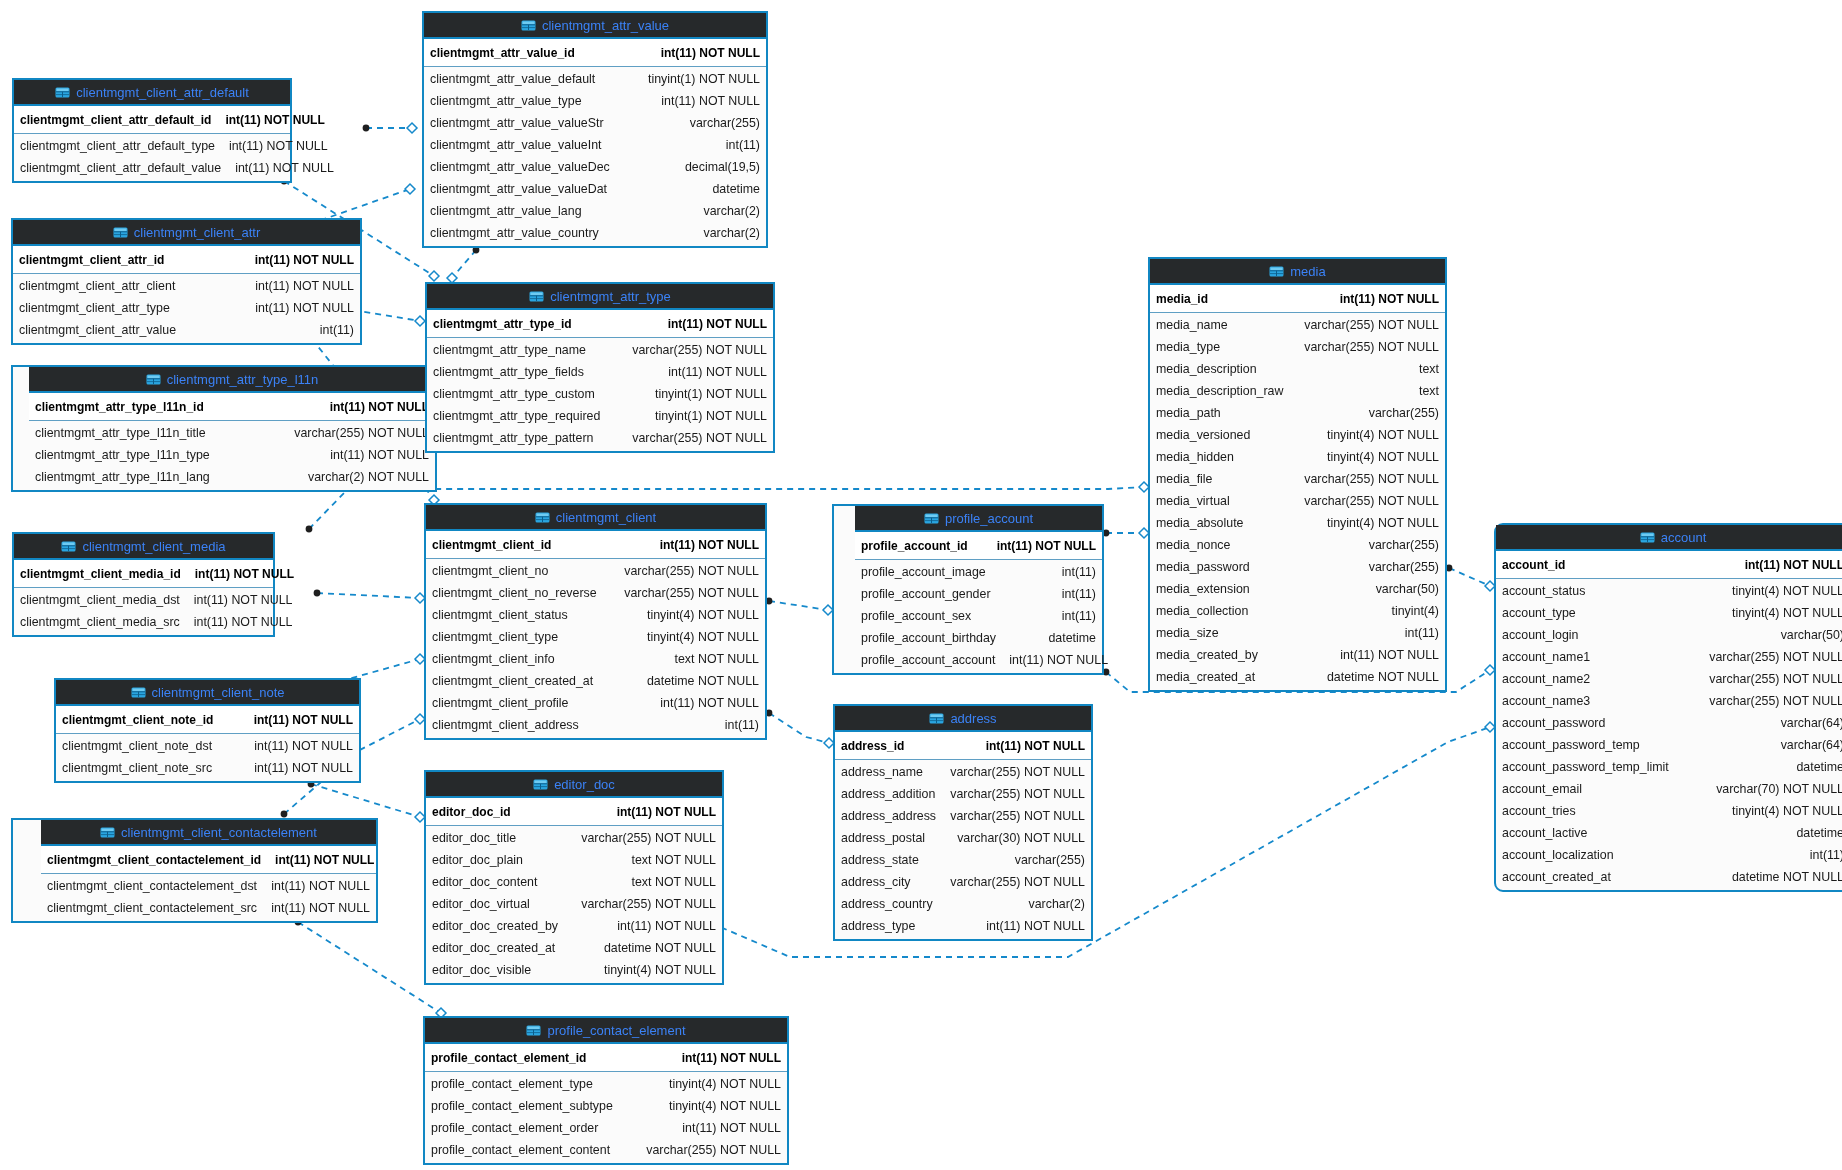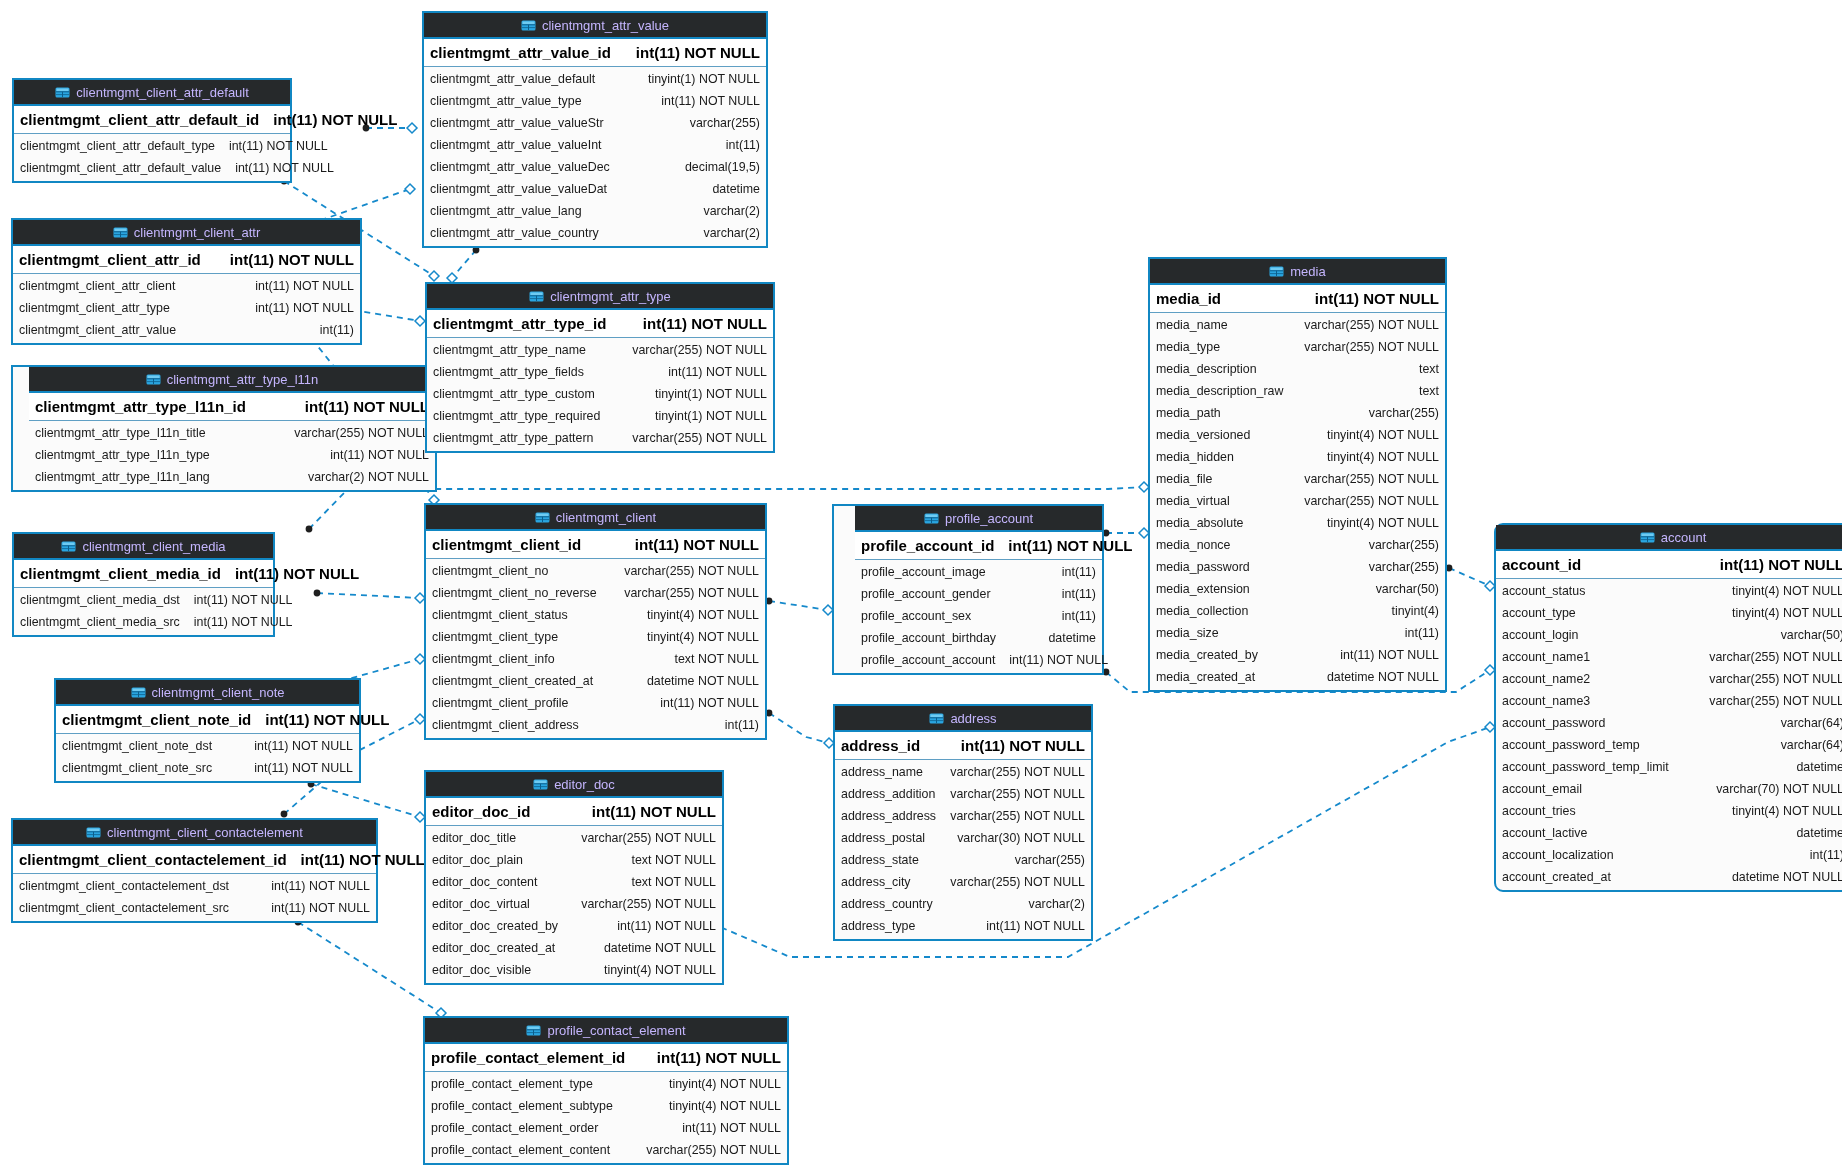--- a/index.html
+++ b/index.html
@@ -16,27 +16,27 @@
   #rel-layer{position:absolute;left:0;top:0;width:1842px;height:1170px;}
   .tbl{
     position:absolute;
     border:2px solid var(--accent);
     background:#fbfbfb;
     box-sizing:border-box;
   }
   .tbl-header{
     height:24px;background:var(--header-bg);
     border-bottom:2px solid var(--accent);
-    color:#c4b5fd;display:flex;align-items:center;justify-content:center;gap:6px;
+    color:#3b82f6;display:flex;align-items:center;justify-content:center;gap:6px;
     font-size:13px;white-space:nowrap;
   }
   .pk-row{
     height:27px;border-bottom:1px solid #5f9fc4;background:#ffffff;
     display:flex;align-items:center;justify-content:space-between;
-    padding:0 6px;font-weight:bold;font-size:15px;color:#000;
+    padding:0 6px;font-weight:bold;font-size:12px;color:#000;
   }
   .f-rows{padding:1px 0 2px 0;}
   .f-row{
     height:22px;display:flex;align-items:center;justify-content:space-between;
     padding:0 6px;font-size:12.4px;color:#1a1a1a;
   }
   .f-name,.pk-name{white-space:nowrap;}
   .f-type,.pk-type{white-space:nowrap;margin-left:14px;}
   .tbl-icon{display:inline-flex;align-items:center;}
 </style>
@@ -335,21 +335,21 @@
         <div class="f-row">
           <span class="f-name">clientmgmt_client_note_dst</span>
           <span class="f-type">int(11) NOT NULL</span>
         </div>
         <div class="f-row">
           <span class="f-name">clientmgmt_client_note_src</span>
           <span class="f-type">int(11) NOT NULL</span>
         </div>
       </div>
     </div>
-    <div class="tbl" style="left: 11px; top: 818px; width: 367px;">
+    <div class="tbl" style="left: 11px; top: 818px; width: 367px; padding-left: 28px;">
       <div class="tbl-header">
         <span class="tbl-icon">
           <svg width="15" height="11" viewBox="0 0 15 11" xmlns="http://www.w3.org/2000/svg">
             <rect x="0.5" y="0.5" width="14" height="10" rx="1.5" fill="#2aa5e0"></rect>
             <rect x="1.5" y="1.5" width="12" height="2.6" fill="#6fcbf2"></rect>
             <line x1="1" y1="4.8" x2="14" y2="4.8" stroke="#0c5f8d" stroke-width="1"></line>
             <line x1="7.5" y1="4.8" x2="7.5" y2="10" stroke="#0c5f8d" stroke-width="1"></line>
             <line x1="1" y1="7.6" x2="14" y2="7.6" stroke="#0c5f8d" stroke-width="0.8"></line>
           </svg>
         </span>

